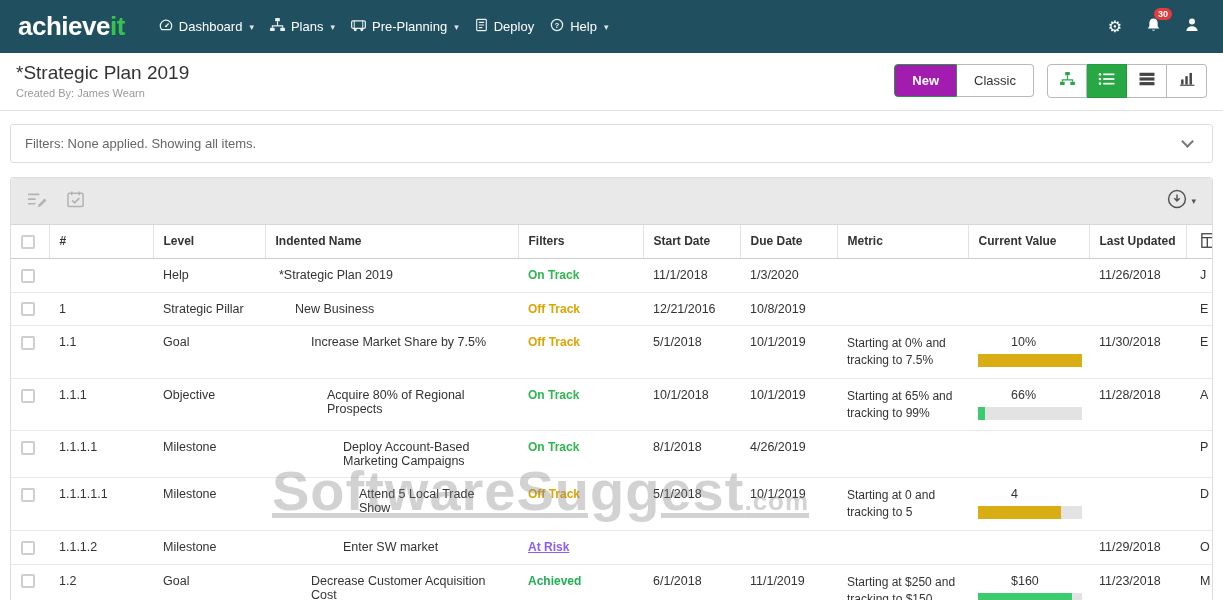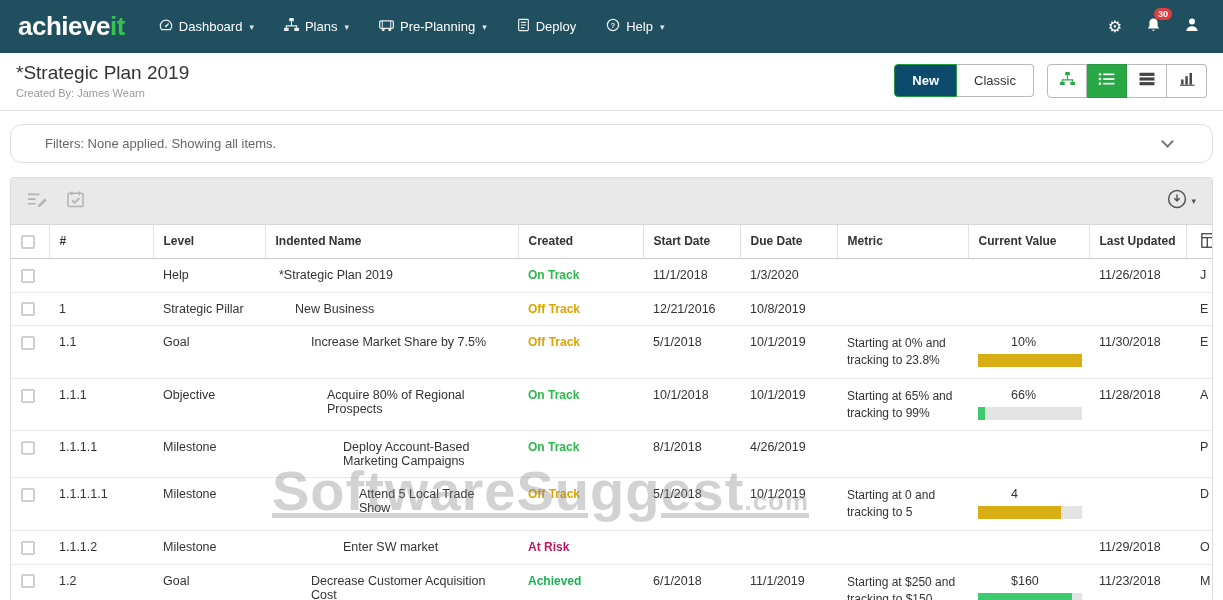--- a/index.html
+++ b/index.html
@@ -17,21 +17,21 @@
   .navbar {
     height: 53px;
     background: #20505f;
     display: flex;
     align-items: center;
     padding: 0 18px;
     color: #fff;
   }
   .logo { font-size: 26px; font-weight: bold; letter-spacing: -0.5px; margin-right: 34px; }
   .logo .lg-green { color: #35c24f; }
-  .nav-items { display: flex; align-items: center; gap: 30px; flex: 1; }
+  .nav-items { display: flex; align-items: center; gap: 16px; flex: 1; }
   .nav-item { display: flex; align-items: center; gap: 6px; font-size: 13px; white-space: nowrap; }
   .nav-item svg { opacity: .92; }
   .caret { font-size: 9px; opacity: .85; margin-left: 1px; }
   .nav-right { display: flex; align-items: center; gap: 24px; padding-right: 6px; }
   .gear-glyph { font-size: 16px; line-height: 1; }
   .bell-wrap { position: relative; }
   .badge {
     position: absolute; top: -9px; right: -11px;
     background: #e23c3c; color: #fff; font-size: 9px; font-weight: bold;
     padding: 1px 4px; border-radius: 8px; min-width: 16px; text-align: center;
@@ -47,30 +47,30 @@
   .header-controls { display: flex; align-items: center; gap: 13px; }
   .btn {
     font-size: 13px; color: #333; background: #fff;
     border: 1px solid #b9b9b9; border-radius: 4px; padding: 8px 17px;
     line-height: 1.2; white-space: nowrap;
   }
   .btn-group { display: flex; }
   .btn-group .btn { border-radius: 0; border-left-width: 0; }
   .btn-group .btn:first-child { border-radius: 4px 0 0 4px; border-left-width: 1px; }
   .btn-group .btn:last-child { border-radius: 0 4px 4px 0; }
-  .btn.green { background: #0c4a6e; border-color: #239840; color: #fff; font-weight: bold; }
+  .btn.green { background: #a21caf; border-color: #239840; color: #fff; font-weight: bold; }
   .icon-btn { width: 40px; height: 34px; display: flex; align-items: center; justify-content: center; padding: 0; }
   .icon-btn.tree { color: #28a745; }
   .icon-btn.dark { color: #444; }
   .icon-btn.green { color: #fff; }
 
   
   .filters-bar {
-    margin: 13px 10px 14px; border: 1px solid #ddd; border-radius: 12px;
-    padding: 11px 34px; display: flex; justify-content: space-between; align-items: center;
+    margin: 13px 10px 14px; border: 1px solid #ddd; border-radius: 3px;
+    padding: 11px 14px; display: flex; justify-content: space-between; align-items: center;
     font-size: 13px; color: #666; background: #fff;
   }
   .chevron {
     width: 9px; height: 9px; border-right: 2px solid #777; border-bottom: 2px solid #777;
     transform: rotate(45deg); margin-top: -5px; margin-right: 6px;
   }
 
   
   .table-card { margin: 0 10px; border: 1px solid #ddd; border-radius: 3px; background: #fff; }
   .toolbar {
@@ -272,21 +272,21 @@
       <col style="width:121px">
         <col style="width:97px">
         <col>
     </colgroup>
     <thead>
       <tr data-interactable="false">
         <th class="sel" data-interactable="false"><span class="cb" data-interactable="true"></span></th>
         <th data-interactable="true">#</th>
         <th data-interactable="true">Level</th>
         <th data-interactable="true">Indented Name</th>
-        <th data-interactable="true">Created</th>
+        <th data-interactable="true">Filters</th>
         <th data-interactable="true">Start Date</th>
         <th data-interactable="true">Due Date</th>
         <th data-interactable="true">Metric</th>
         <th data-interactable="true">Current Value</th>
         <th data-interactable="true">Last Updated</th>
         <th class="clip col-settings" data-interactable="true"><span data-interactable="false"><svg width="18" height="15" viewBox="0 0 19 16">
                 <rect x="0.8" y="0.8" width="17.4" height="14.4" fill="none" stroke="currentColor" stroke-width="1.4"></rect>
                 <path d="M0.8 5h17.4M6.6 5v10.2M12.4 5v10.2" stroke="currentColor" stroke-width="1.4"></path>
               </svg></span></th>
       </tr>
@@ -319,21 +319,21 @@
           <td data-interactable="false" class="clip">E</td>
         </tr>
         <tr data-interactable="false">
           <td data-interactable="false" class="sel"><span data-interactable="true" class="cb"></span></td>
           <td data-interactable="false">1.1</td>
           <td data-interactable="false">Goal</td>
           <td data-interactable="false" style="padding-left: 46px;">Increase Market Share by 7.5%</td>
           <td data-interactable="false" class="status" style="color: rgb(223, 164, 0);">Off Track</td>
           <td data-interactable="false">5/1/2018</td>
           <td data-interactable="false">10/1/2019</td>
-          <td data-interactable="false" class="metric">Starting at 0% and tracking to 23.8%</td>
+          <td data-interactable="false" class="metric">Starting at 0% and tracking to 7.5%</td>
           <td data-interactable="false">
             <div data-interactable="false" class="cv-label">10%</div>
             <div data-interactable="false" class="bar-track">
               <div data-interactable="false" class="bar-fill" style="width: 100%; background: rgb(216, 174, 20);"></div>
             </div>
           </td>
           <td data-interactable="false">11/30/2018</td>
           <td data-interactable="false" class="clip">E</td>
         </tr>
         <tr data-interactable="false">
@@ -383,21 +383,21 @@
             </div>
           </td>
           <td data-interactable="false"></td>
           <td data-interactable="false" class="clip">D</td>
         </tr>
         <tr data-interactable="false">
           <td data-interactable="false" class="sel"><span data-interactable="true" class="cb"></span></td>
           <td data-interactable="false">1.1.1.2</td>
           <td data-interactable="false">Milestone</td>
           <td data-interactable="false" style="padding-left: 78px;">Enter SW market</td>
-          <td data-interactable="false" class="status" style="color: #be185d;">At Risk</td>
+          <td data-interactable="false" class="status" style="color: #8b5cf6; text-decoration: underline;">At Risk</td>
           <td data-interactable="false"></td>
           <td data-interactable="false"></td>
           <td data-interactable="false" class="metric"></td>
           <td data-interactable="false"></td>
           <td data-interactable="false">11/29/2018</td>
           <td data-interactable="false" class="clip">O</td>
         </tr>
         <tr data-interactable="false">
           <td data-interactable="false" class="sel"><span data-interactable="true" class="cb"></span></td>
           <td data-interactable="false">1.2</td>

